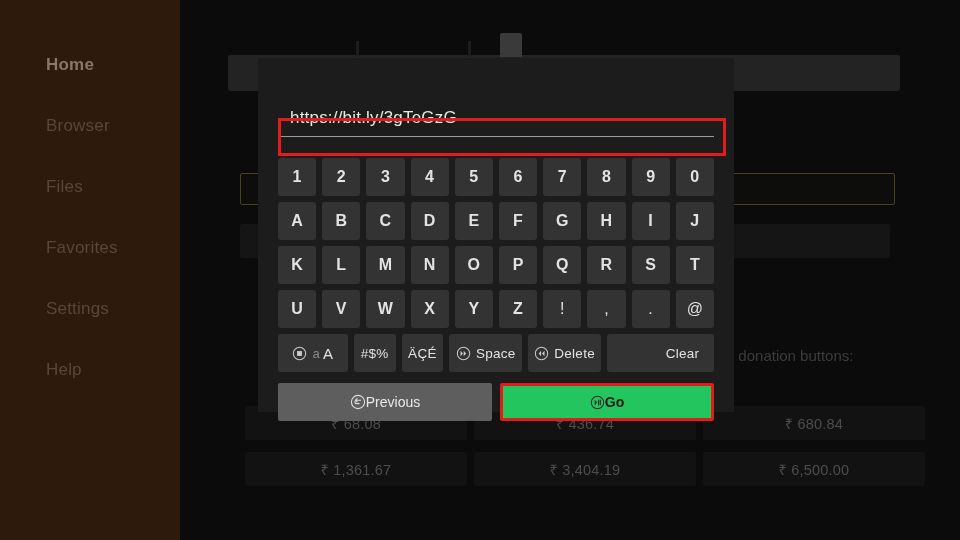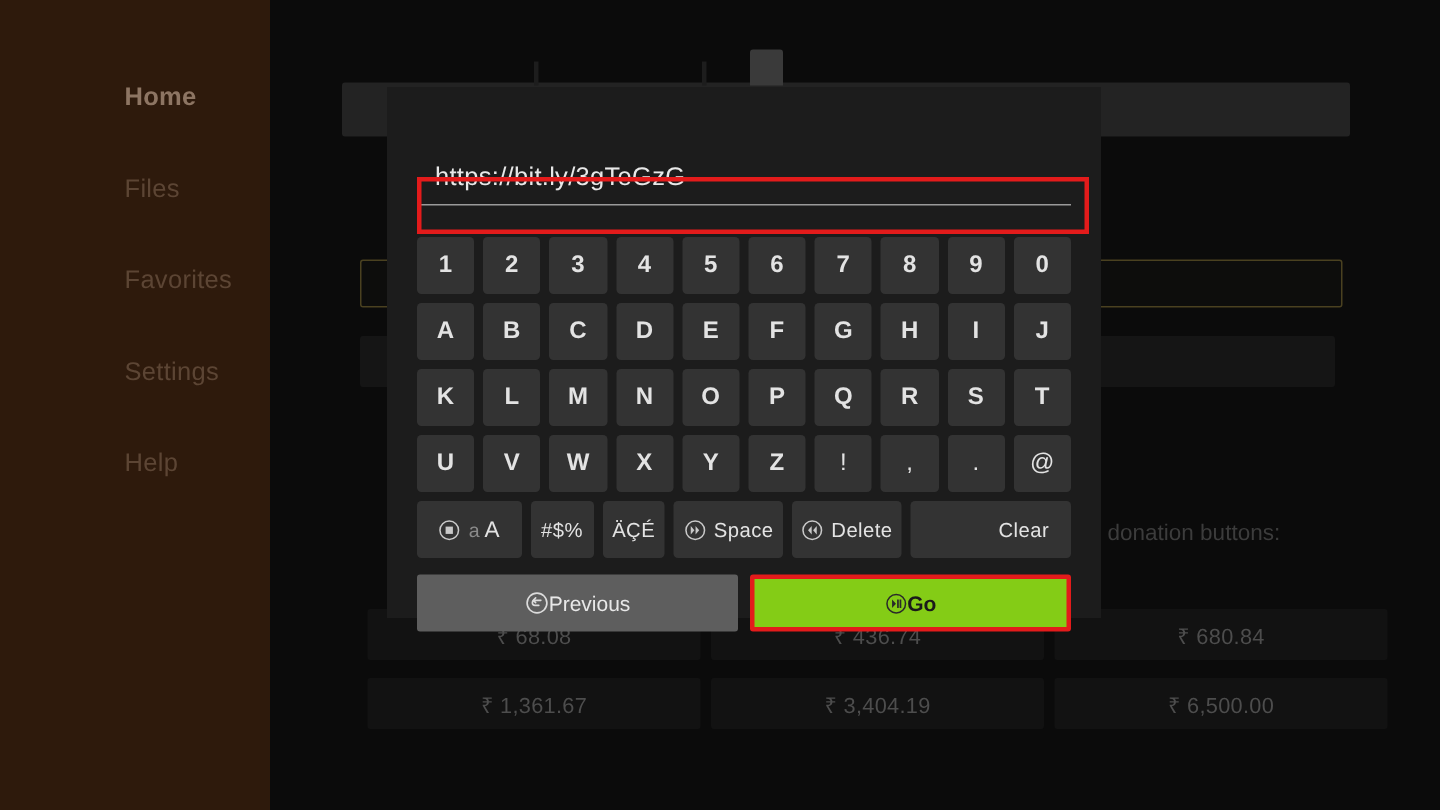--- a/index.html
+++ b/index.html
@@ -34,21 +34,20 @@
     padding-top: 56px;
     padding-left: 46px;
   }
   .sidebar-item {
     font-size: 17px;
     line-height: 1;
     margin-bottom: 44px;
     color: #5c4534;
     letter-spacing: .2px;
     white-space: nowrap;
-    margin-left: 37px;
   }
   .sidebar-item.active {
     color: #8d7563;
     font-weight: bold;
   }
 
   
   .content {
     position: absolute;
     left: 180px; top: 0;
@@ -232,41 +231,42 @@
     background: #5e5e5e;
     color: #e8e8e8;
   }
   .action-go-wrap {
     flex: 1;
     position: relative;
     display: flex;
   }
   .action-go {
     flex: 1;
-    background: #84cc16;
+    background: #22c55e;
     color: #1a1a1a;
     font-weight: bold;
     border: 3px solid #e31b1b;
     box-sizing: border-box;
   }
 
   .ico { display: inline-block; line-height: 0; }
   .ico svg { display: block; }
 
   .case-a { color: #8a8a8a; font-size: 13px; margin-right: -2px;}
   .case-A { color: #e3e3e3; font-size: 15px; }
 </style>
 </head>
 <body>
 
 <div id="app">
 
   <nav class="sidebar">
     <div class="sidebar-inner">
       <div class="sidebar-item active">Home</div>
+      <div class="sidebar-item">Browser</div>
       <div class="sidebar-item">Files</div>
       <div class="sidebar-item">Favorites</div>
       <div class="sidebar-item">Settings</div>
       <div class="sidebar-item">Help</div>
     </div>
   </nav>
 
   <main class="content">
 
     <div class="bg-topbar">

